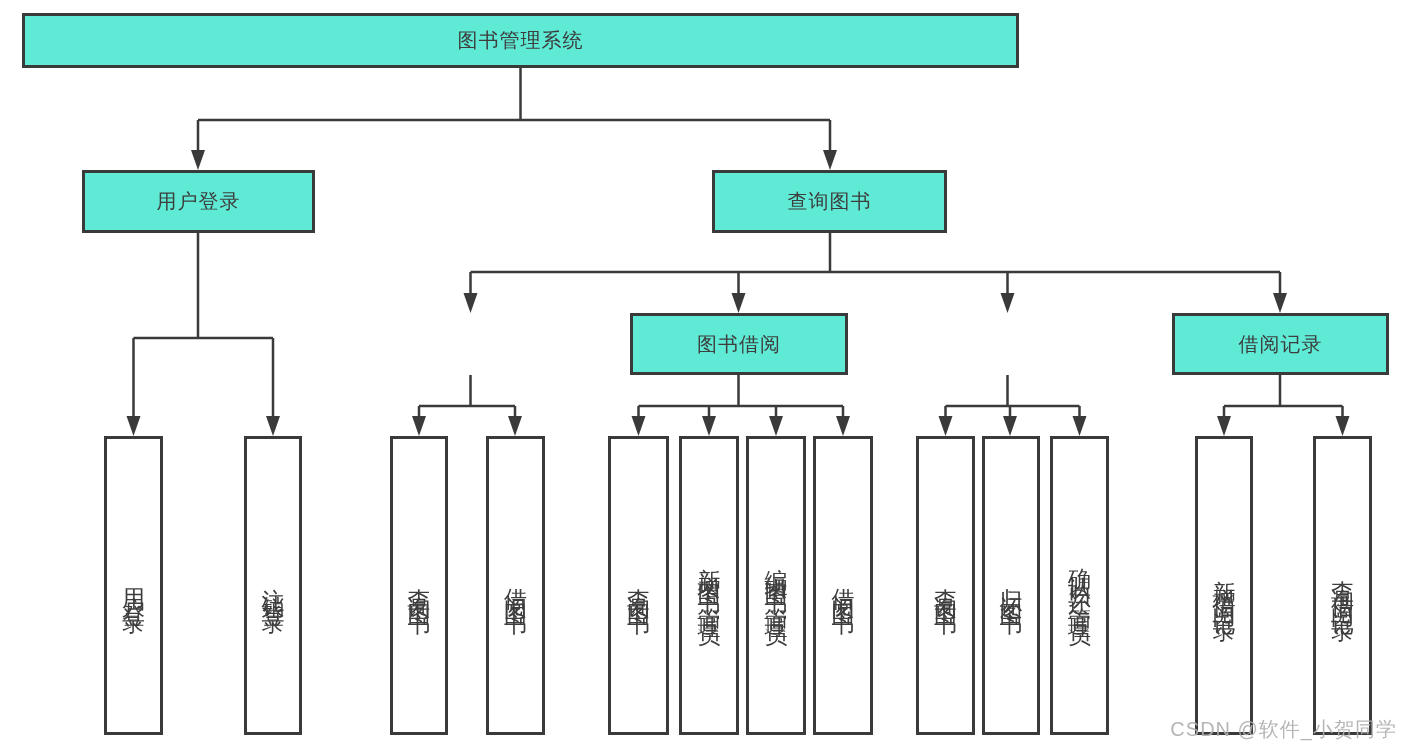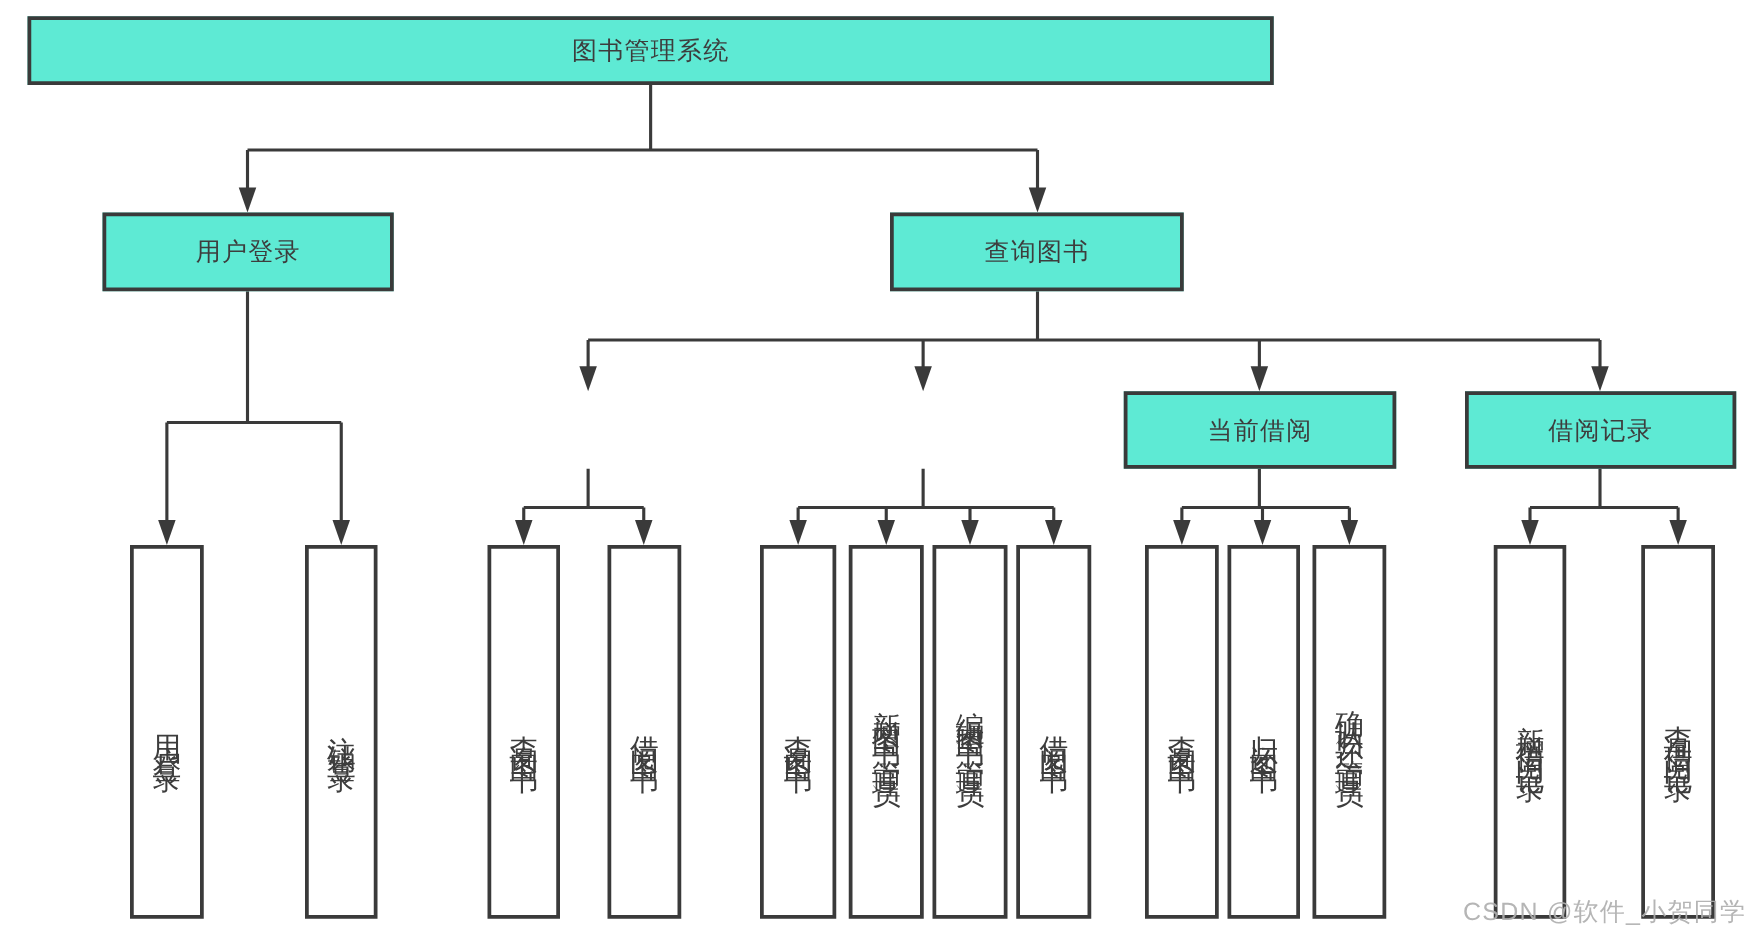--- a/index.html
+++ b/index.html
@@ -86,22 +86,22 @@
     <span>图书管理系统</span>
   </div>
 
   <div class="hbox" style="left:82px;top:170px;width:233px;height:63px">
     <span>用户登录</span>
   </div>
   <div class="hbox" style="left:712px;top:170px;width:235px;height:63px">
     <span>查询图书</span>
   </div>
 
-  <div class="hbox" style="left:899px;top:313px;width:218px;height:62px">
-    <span>当前借阅</span>
+  <div class="hbox" style="left:630px;top:313px;width:218px;height:62px">
+    <span>图书借阅</span>
   </div>
   <div class="hbox" style="left:1172px;top:313px;width:217px;height:62px">
     <span>借阅记录</span>
   </div>
 
   <div class="vbox" style="left:104px;width:59px">
     <span>用户登录</span>
   </div>
   <div class="vbox" style="left:244px;width:58px">
     <span>注销登录</span>

